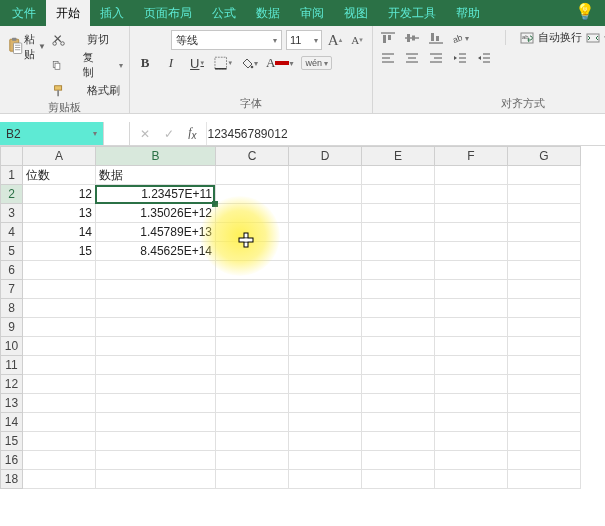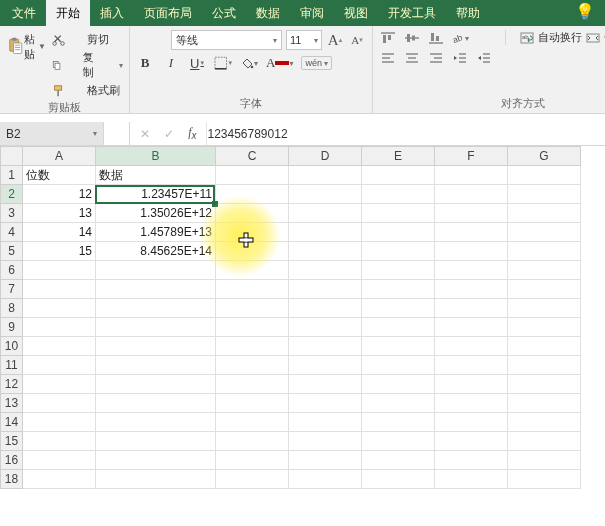--- a/index.html
+++ b/index.html
@@ -1,20 +1,20 @@
 <!DOCTYPE html>
 <html><head>
 <meta charset="utf-8">
 <style>
   * { box-sizing: border-box; margin: 0; padding: 0; font-family: "Microsoft YaHei", "Segoe UI", sans-serif; }
   body { background: #fff; width: 605px; height: 526px; overflow: hidden; font-size: 12px; color: #333; }
   
   
   .tab-bar { background: #2b7146; height: 26px; display: flex; align-items: stretch; padding-left: 2px; }
-  .tab { color: #fef9c3; padding: 5px 10px 4px 10px; font-size: 12px; cursor: pointer; }
+  .tab { color: #5eead4; padding: 5px 10px 4px 10px; font-size: 12px; cursor: pointer; }
   .tab.active { background: #f1f1f1; color: #000000; }
   .tab-bar .bulb { margin-left: auto; padding: 4px 10px; color: #fff; font-size: 16px; line-height: 1; }
 
   
   .ribbon { background: #f1f1f1; height: 88px; display: flex; border-bottom: 1px solid #d6d6d6; }
   .group { border-right: 1px solid #d6d6d6; padding: 4px 6px 2px 6px; display: flex; flex-direction: column; justify-content: space-between; }
   .group-body { display: flex; align-items: flex-start; gap: 6px; flex: 1; }
   .group-label { text-align: center; font-size: 11px; color: #666; padding-top: 2px; }
 
   .paste-big { display: flex; flex-direction: row; align-items: center; width: 40px; cursor: pointer; }
@@ -47,21 +47,21 @@
   .align-rows { display: flex; flex-direction: column; gap: 4px; }
   .align-row { display: flex; align-items: center; gap: 6px; }
   .align-btn { width: 18px; height: 16px; cursor: pointer; display: flex; align-items: center; justify-content: center; }
   .align-btn svg { width: 16px; height: 14px; }
   .align-side { display: flex; flex-direction: row; gap: 4px; margin-left: 6px; border-left: 1px solid #d6d6d6; padding-left: 14px; }
   .side-item { display: flex; align-items: center; gap: 4px; font-size: 11px; cursor: pointer; white-space: nowrap; }
   .side-item svg { width: 14px; height: 14px; }
 
   
   .fbar { height: 24px; display: flex; border-bottom: 1px solid #d6d6d6; align-items: stretch; }
-  .name-box { width: 104px; border-right: 1px solid #d6d6d6; display: flex; align-items: center; justify-content: space-between; padding: 0 6px; font-size: 12px; background: #e5e5e5; }
+  .name-box { width: 104px; border-right: 1px solid #d6d6d6; display: flex; align-items: center; justify-content: space-between; padding: 0 6px; font-size: 12px; background: #5eead4; }
   .name-box .dd { font-size: 8px; color: #777; }
   .fbar-gap { width: 26px; border-right: 1px solid #d6d6d6; }
   .fbar-btns { display: flex; align-items: center; gap: 14px; padding: 0 10px; border-right: 1px solid #e4e4e4; color: #888; }
   .fbar-btns span { cursor: pointer; font-size: 12px; }
   .fbar-btns .fx { font-style: italic; font-family: "Times New Roman", serif; color: #555; }
   .formula-input { flex: 1; padding: 0 0; display: flex; align-items: center; font-size: 12px; }
 
   
   .grid-wrap { position: relative; }
   table.grid { border-collapse: collapse; table-layout: fixed; }

